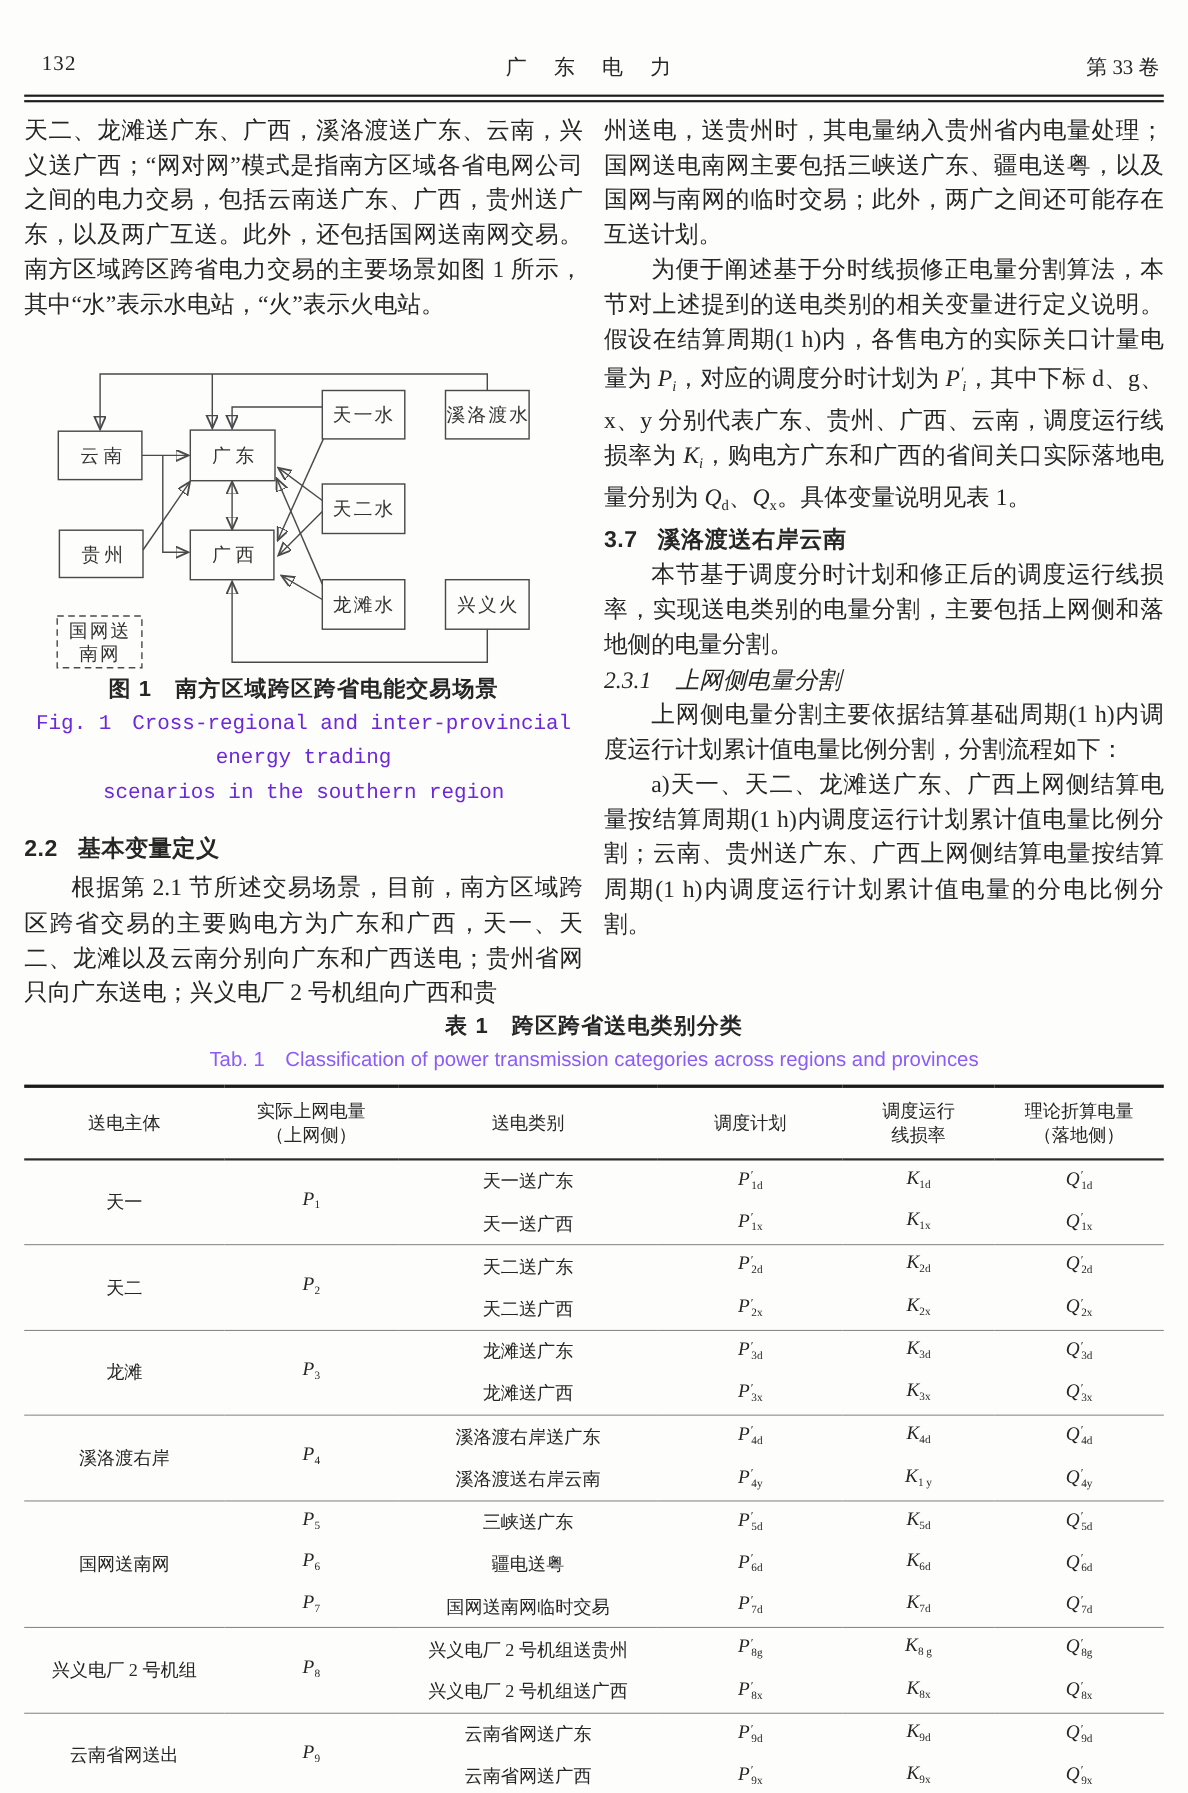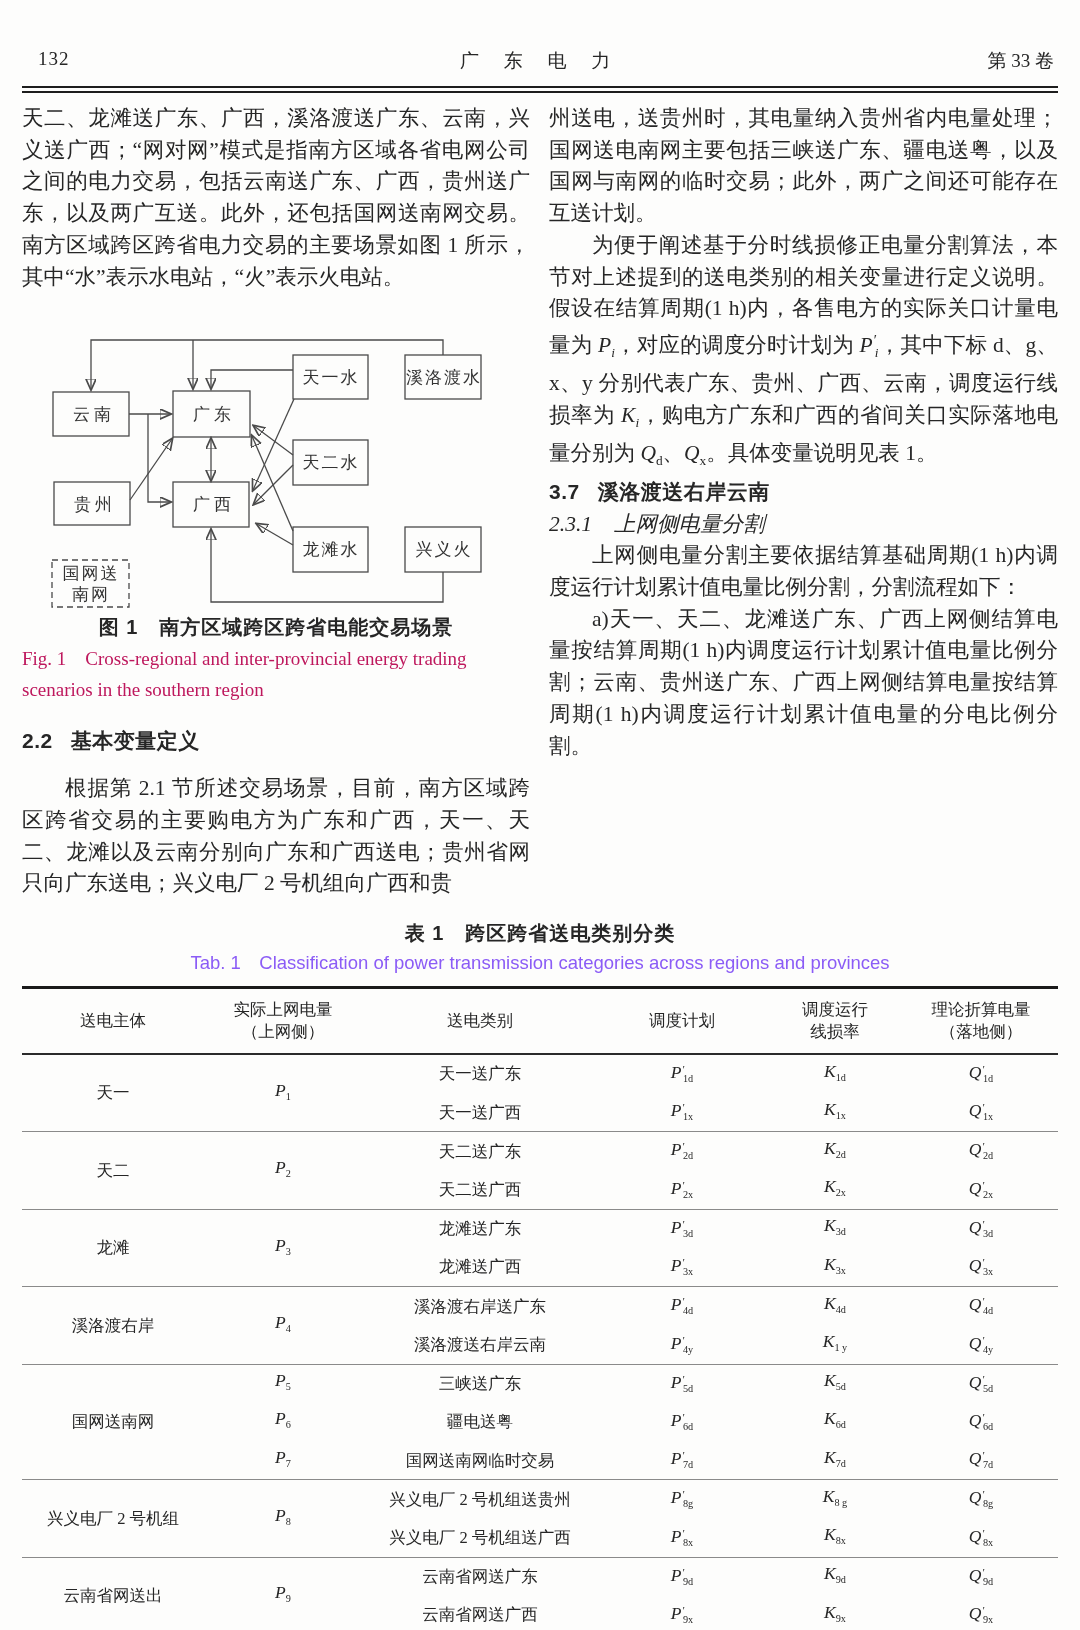--- a/index.html
+++ b/index.html
@@ -29,22 +29,22 @@
   .fv sup.pr{font-size:68%;vertical-align:.45em;margin-left:1px;margin-right:-2px;}
   .fv sub{font-size:62%;vertical-align:-.35em;font-style:normal;letter-spacing:0;}
   .fv sub.it{font-style:italic;}
   
   #fig-diagram{display:block;margin:26px 0 0 6px;}
   #fig-diagram text{font-size:17px;fill:#333;letter-spacing:4px;}
   #fig-diagram text.small{letter-spacing:2px;}
   #fig-diagram rect,#fig-diagram line,#fig-diagram path{stroke:#4a4a4a;stroke-width:1.3;fill:none;}
   .figcap-zh{margin-top:10px;text-align:center;font-weight:700;font-size:20px;
              font-family:"Liberation Sans","DejaVu Sans",sans-serif;letter-spacing:1px;line-height:32px;}
-  .figcap-en{text-align:left;font-family:Liberation Serif, serif;
-             font-size:19px;line-height:31px;color:#be185d;}
+  .figcap-en{text-align:center;font-family:Liberation Mono, monospace;
+             font-size:19px;line-height:31px;color:#6d28d9;}
   
   #tblock{position:absolute;left:22px;top:918px;width:1036px;}
   .tbl-title-zh{text-align:center;font-weight:700;font-size:20px;letter-spacing:1px;
                 font-family:"Liberation Sans","DejaVu Sans",sans-serif;line-height:30px;margin:0;}
   .tbl-title-en{text-align:center;font-family:"Liberation Sans","DejaVu Sans",sans-serif;
                 font-size:18.5px;line-height:30px;margin:0 0 8px 0;color:#8b5cf6;}
   table{border-collapse:collapse;width:1036px;table-layout:fixed;
         border-top:3px solid #1a1a1a;border-bottom:3px solid #1a1a1a;}
   th,td{text-align:center;vertical-align:middle;font-weight:400;padding:0;}
   thead th{font-size:16.5px;line-height:22px;height:64px;border-bottom:2px solid #2b2b2b;}
@@ -133,29 +133,30 @@
         </g>
     </svg>
 
     <p class="figcap-zh" data-interactable="false">图 1　南方区域跨区跨省电能交易场景</p>
     <p class="figcap-en" data-interactable="false" style="margin:0;">Fig. 1　Cross-regional and inter-provincial energy trading</p>
     <p class="figcap-en" data-interactable="false" style="margin:0 0 12px 0;">scenarios in the southern region</p>
 
     <p class="sechead" data-interactable="false" style="margin-top:20px;">
       <span class="num" data-interactable="false">2.2</span><span data-interactable="false">基本变量定义</span>
     </p>
-    <p class="indent" data-interactable="false" style="margin-top:16px;">根据第 2.1 节所述交易场景，目前，南方区域跨区跨省交易的主要购电方为广东和广西，天一、天二、龙滩以及云南分别向广东和广西送电；贵州省网只向广东送电；兴义电厂 2 号机组向广西和贵</p>
+    <p class="indent" data-interactable="false" style="margin-top:4px;">根据第 2.1 节所述交易场景，目前，南方区域跨区跨省交易的主要购电方为广东和广西，天一、天二、龙滩以及云南分别向广东和广西送电；贵州省网只向广东送电；兴义电厂 2 号机组向广西和贵</p>
   </div>
 
   <div id="rcol" class="col" data-interactable="false">
     <p data-interactable="false">州送电，送贵州时，其电量纳入贵州省内电量处理；国网送电南网主要包括三峡送广东、疆电送粤，以及国网与南网的临时交易；此外，两广之间还可能存在互送计划。</p>
     <p class="indent" data-interactable="false">为便于阐述基于分时线损修正电量分割算法，本节对上述提到的送电类别的相关变量进行定义说明。假设在结算周期(1 h)内，各售电方的实际关口计量电量为 <span class="fv"><i>P</i><sub class="it">i</sub></span>，对应的调度分时计划为 <span class="fv"><i>P</i><sup class="pr">′</sup><sub class="it">i</sub></span>，其中下标 d、g、x、y 分别代表广东、贵州、广西、云南，调度运行线损率为 <span class="fv"><i>K</i><sub class="it">i</sub></span>，购电方广东和广西的省间关口实际落地电量分别为 <span class="fv"><i>Q</i><sub>d</sub></span>、<span class="fv"><i>Q</i><sub>x</sub></span>。具体变量说明见表 1。</p>
     <p class="sechead" data-interactable="false">
       <span class="num" data-interactable="false">3.7</span><span data-interactable="false">溪洛渡送右岸云南</span>
     </p>
+    <p class="indent" data-interactable="false">本节基于调度分时计划和修正后的调度运行线损率，实现送电类别的电量分割，主要包括上网侧和落地侧的电量分割。</p>
     <p class="subhead" data-interactable="false">
       <span class="num" data-interactable="false">2.3.1</span><span data-interactable="false">上网侧电量分割</span>
     </p>
     <p class="indent" data-interactable="false">上网侧电量分割主要依据结算基础周期(1 h)内调度运行计划累计值电量比例分割，分割流程如下：</p>
     <p class="indent" data-interactable="false">a)天一、天二、龙滩送广东、广西上网侧结算电量按结算周期(1 h)内调度运行计划累计值电量比例分割；云南、贵州送广东、广西上网侧结算电量按结算周期(1 h)内调度运行计划累计值电量的分电比例分割。</p>
   </div>
 
   <div id="tblock" data-interactable="false">
     <p class="tbl-title-zh" data-interactable="false">表 1　跨区跨省送电类别分类</p>
     <p class="tbl-title-en" data-interactable="false">Tab. 1　Classification of power transmission categories across regions and provinces</p>

